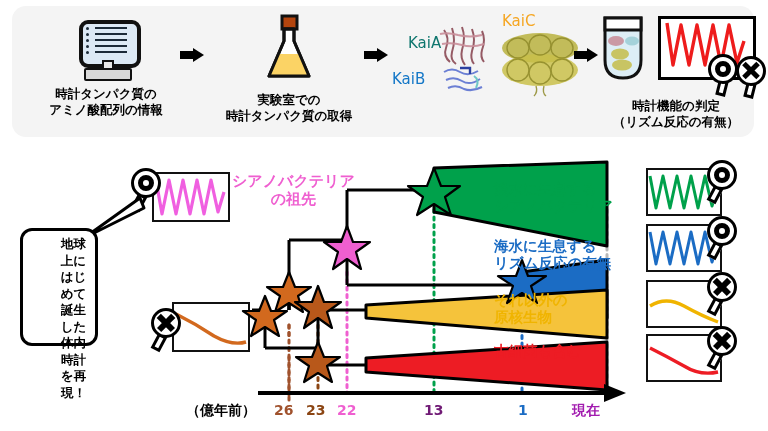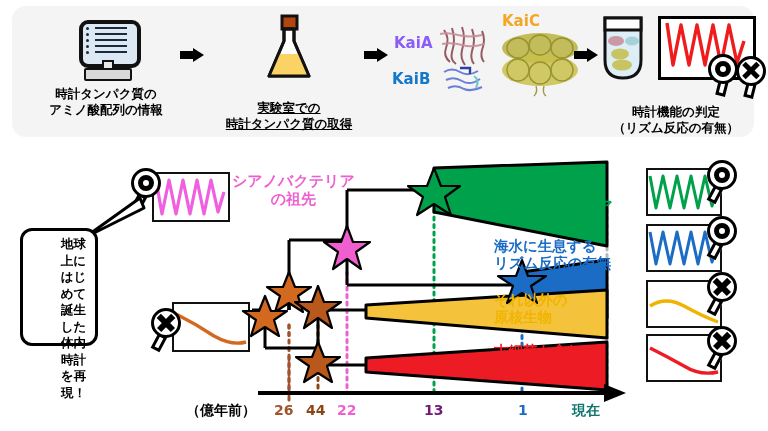--- a/index.html
+++ b/index.html
@@ -35,21 +35,21 @@
             background:#e8e8e8;border:2px solid #111;}
   .mon-base{position:absolute;left:9px;top:50px;width:44px;height:9px;
             background:#d9d9d9;border:2px solid #111;border-radius:2px;}
 
   
   .flask{position:relative;width:54px;height:66px;margin:0 auto;}
   .flask svg{position:absolute;left:0;top:0;}
 
   
   .kaibox{position:relative;width:190px;height:82px;}
-  .kailbl{position:absolute;font-weight:bold;font-size:15px;}
+  .kailbl{position:absolute;font-weight:normal;font-size:15px;}
 
   
   .rbox{position:absolute;border:3px solid #000;background:#fff;}
 
   
   .badge{position:absolute;}
   .badge .head{position:absolute;width:30px;height:30px;border-radius:50%;
                background:#fff;border:3px solid #000;box-sizing:border-box;}
   .badge .ring{position:absolute;left:7px;top:7px;width:16px;height:16px;
                border-radius:50%;border:5px solid #000;box-sizing:border-box;}
@@ -120,32 +120,32 @@
 
   <div class="step" style="left:196px;top:8px;width:162px;">
     <div class="flask">
       <svg width="54" height="66" viewBox="0 0 54 66">
         <rect x="20" y="2" width="15" height="13" fill="#b4450e" stroke="#111" stroke-width="3"></rect>
         <path d="M22 15 L22 27 L7 62 L47 62 L32 27 L32 15 Z" fill="#fff" stroke="#111" stroke-width="3" stroke-linejoin="round"></path>
         <path d="M16 40 L7 62 L47 62 L38 40 Z" fill="#fbd365"></path>
         <path d="M22 15 L22 27 L7 62 L47 62 L32 27 L32 15 Z" fill="none" stroke="#111" stroke-width="3" stroke-linejoin="round"></path>
       </svg>
     </div>
-    <div class="cap" style="margin-top:20px;text-decoration:underline;">実験室での
+    <div class="cap" style="margin-top:12px;">実験室での
 時計タンパク質の取得</div>
   </div>
 
   <div class="fatarrow" style="left:352px;top:42px;width:25px;">
     <div class="bar"></div>
         <div class="tip"></div>
   </div>
 
   <div class="step" style="left:380px;top:6px;width:196px;">
     <div class="kaibox">
-      <div class="kailbl" style="left:2px;top:22px;color:#8b5cf6;">KaiA</div>
+      <div class="kailbl" style="left:16px;top:22px;color:#0f766e;">KaiA</div>
       <div class="kailbl" style="left:0px;top:58px;color:#1477c7;">KaiB</div>
       <div class="kailbl" style="left:110px;top:0px;color:#f5a623;">KaiC</div>
 
       <svg style="position:absolute;left:44px;top:12px;" width="58" height="44" viewBox="0 0 58 44">
         <g stroke="#8b4a55" stroke-width="2" fill="none" opacity=".9">
           <path d="M8 6 Q14 14 10 24 Q7 32 14 38"></path>
               <path d="M16 4 Q20 16 16 28 Q14 36 20 40"></path>
           <path d="M26 3 Q30 14 26 26 Q24 34 29 41"></path>
               <path d="M36 5 Q40 16 36 27 Q34 35 38 40"></path>
           <path d="M46 7 Q50 16 46 26 Q44 33 48 38"></path>
@@ -217,21 +217,21 @@
             <div class="head"></div>
             <div class="ring"></div>
       </div>
       <div class="badge" style="left:136px;top:42px;">
         <div class="tail"></div>
             <div class="head"></div>
             <div class="xm"></div>
             <div class="xm2"></div>
       </div>
     </div>
-    <div class="cap" style="margin-top:14px;">時計機能の判定
+    <div class="cap" style="margin-top:8px;">時計機能の判定
 （リズム反応の有無）</div>
   </div>
 </div>
 
 <div class="wbox" style="left:152px;top:172px;width:78px;height:50px;">
   <svg width="74" height="46" viewBox="0 0 74 46">
     <polyline points="2,6 8,40 15,6 22,40 29,6 36,40 43,6 50,40 57,6 64,38 70,18" fill="none" stroke="#f05fe0" stroke-width="3.2" stroke-linejoin="round"></polyline>
   </svg>
 </div>
 <div class="mag" style="left:128px;top:168px;">
@@ -376,19 +376,19 @@
 </div>
 <div class="mag" style="left:704px;top:326px;">
   <div class="handle"></div>
       <div class="lens"></div>
       <div class="x1"></div>
       <div class="x2"></div>
 </div>
 
 <div class="axlabel" style="left:186px;top:402px;color:#000;">（億年前）</div>
 <div class="axlabel" style="left:274px;top:402px;color:#a0522d;">26</div>
-<div class="axlabel" style="left:306px;top:402px;color:#8b4513;">44</div>
+<div class="axlabel" style="left:306px;top:402px;color:#8b4513;">23</div>
 <div class="axlabel" style="left:337px;top:402px;color:#ef5fd0;">22</div>
 <div class="axlabel" style="left:424px;top:402px;color:#701a75;">13</div>
 <div class="axlabel" style="left:518px;top:402px;color:#1b6cc4;">1</div>
-<div class="axlabel" style="left:572px;top:402px;color:#0f766e;">現在</div>
+<div class="axlabel" style="left:572px;top:402px;color:#a21caf;">現在</div>
 
 </div>
 
 </body></html>

